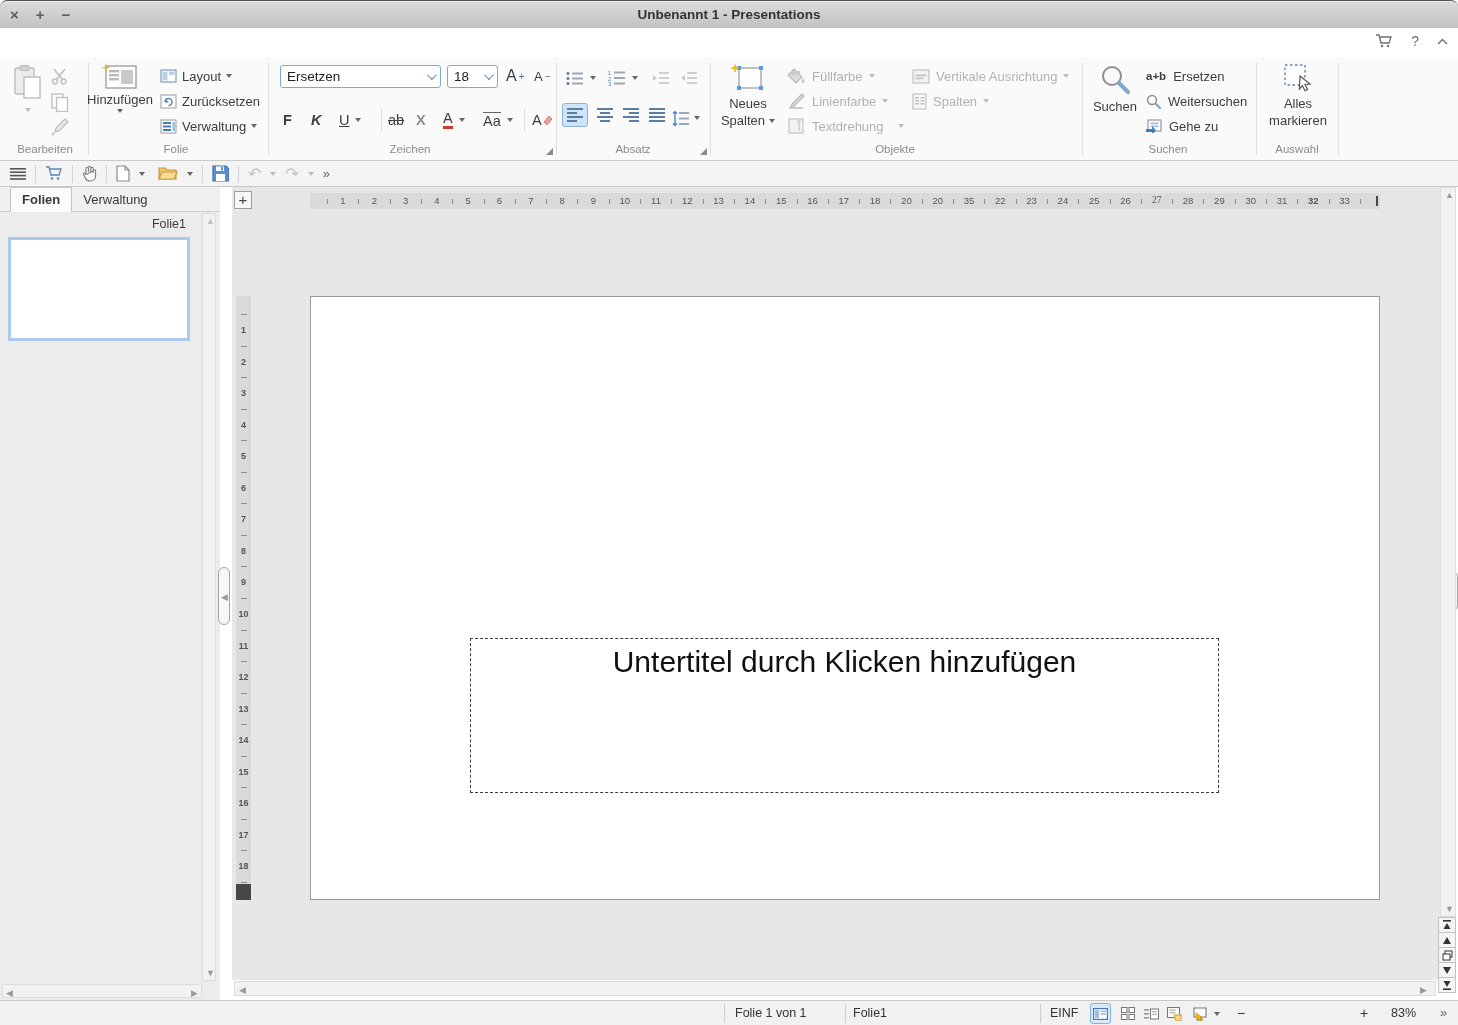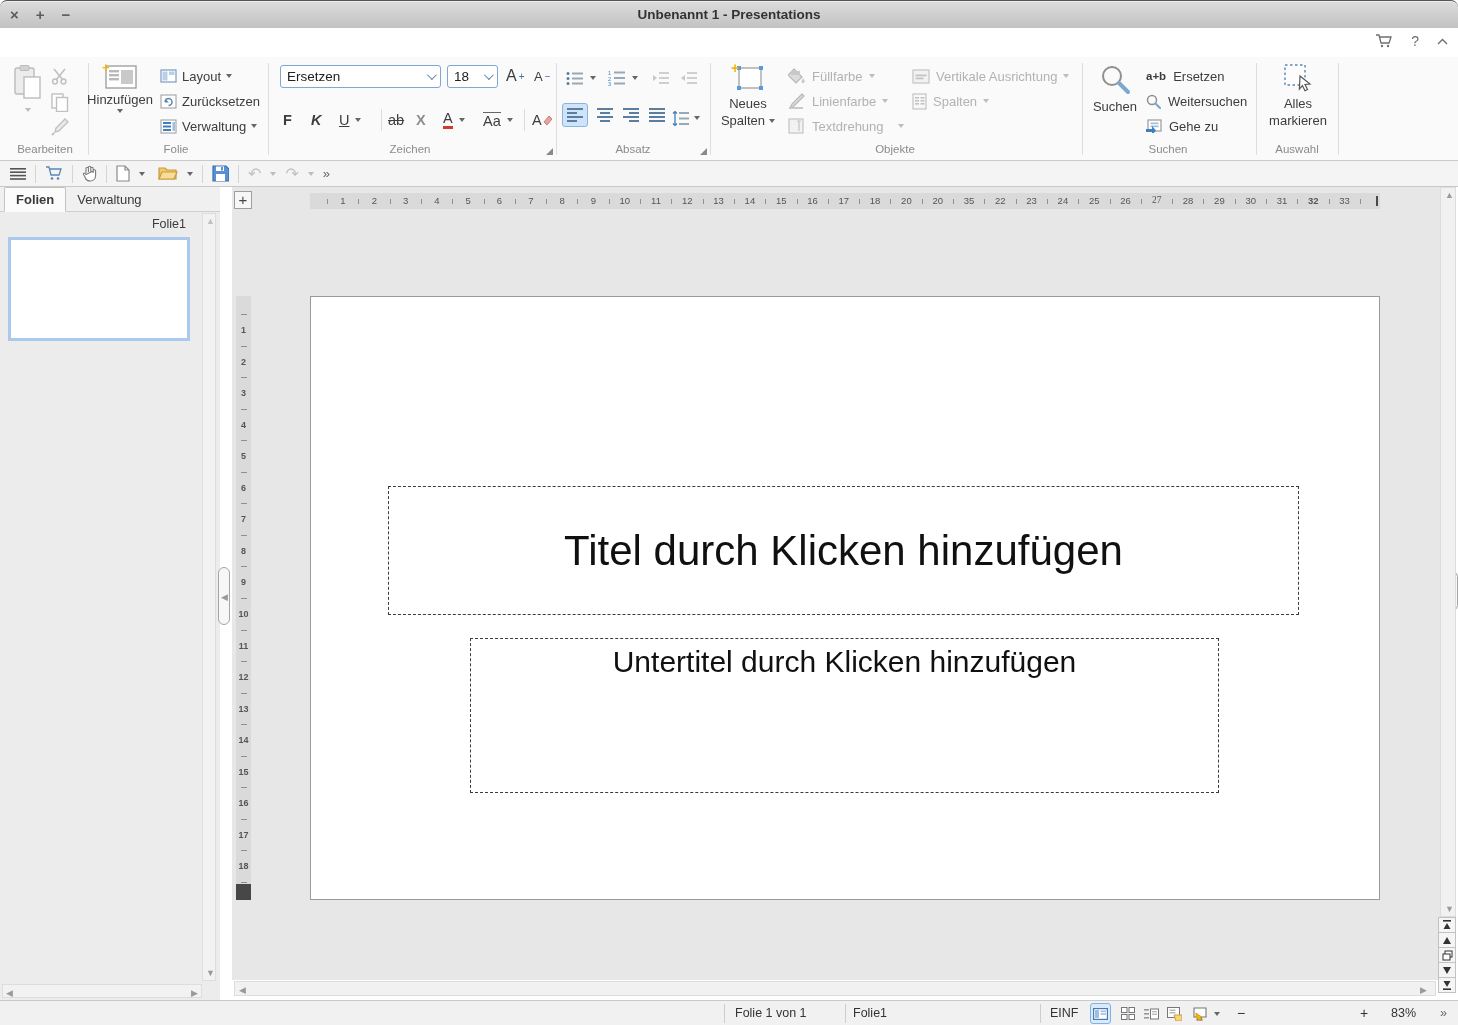--- a/index.html
+++ b/index.html
@@ -49,21 +49,21 @@
   .ltr{font-size:14.5px;color:#3d3d3d;}
 
   
   .qtoolbar{position:absolute;left:0;top:161px;width:1458px;height:26px;background:#f4f4f4;
     border-bottom:1px solid #c9c9c9;display:flex;align-items:center;gap:9px;padding-left:10px;}
   .qdiv{width:1px;height:18px;background:#d4d4d4;}
 
   
   .slidepanel{position:absolute;left:0;top:187px;width:220px;height:813px;background:#ececec;}
   .ptabs{position:absolute;left:0;top:0;width:100%;height:25px;display:flex;align-items:center;
-    padding-left:4px;border-bottom:1px solid #cfcfcf;background:#f0f0f0;}
+    padding-left:10px;border-bottom:1px solid #cfcfcf;background:#f0f0f0;}
   .ptab{padding:4px 11px;font-size:13px;color:#3a3a3a;}
   .ptab.active{background:#fbfbfb;border:1px solid #c3c3c3;border-bottom:1px solid #fbfbfb;
     font-weight:bold;margin-bottom:-1px;border-radius:2px 2px 0 0;}
   .slide-label{position:absolute;right:34px;top:30px;font-size:12.5px;color:#3c3c3c;}
   .thumb{position:absolute;left:8px;top:50px;width:182px;height:104px;background:#fff;
     border:3px solid #abc9ec;}
   .pvscroll{position:absolute;right:4px;top:26px;width:14px;height:768px;background:#f2f2f2;border:1px solid #ddd;}
   .phscroll{position:absolute;left:2px;bottom:2px;width:200px;height:14px;background:#f2f2f2;border:1px solid #ddd;}
   .arr{position:absolute;font-size:9px;color:#9a9a9a;line-height:10px;}
 
@@ -647,23 +647,20 @@
       <b class="vnum" style="top: 507.25px;">16</b>
       <i class="vdash" style="top: 522.8px;"></i>
       <b class="vnum" style="top: 538.8px;">17</b>
       <i class="vdash" style="top: 554.35px;"></i>
       <b class="vnum" style="top: 570.35px;">18</b>
       <i class="vdash" style="top: 585.9px;"></i>
     </div>
   <div class="vorigin"></div>
 
   <div class="slide">
-    <div class="ph ph-title">
-      <span>Titel durch Klicken hinzufügen</span>
-    </div>
     <div class="ph ph-sub">
       <span>Untertitel durch Klicken hinzufügen</span>
     </div>
   </div>
 
   <div class="split-pill" style="left:218px;top:567px;width:12px;height:58px;">
     <span class="arr" style="left:2px;top:24px;">◀</span>
   </div>
   <div class="split-pill" style="left:1449px;top:572px;width:9px;height:38px;"></div>
 

